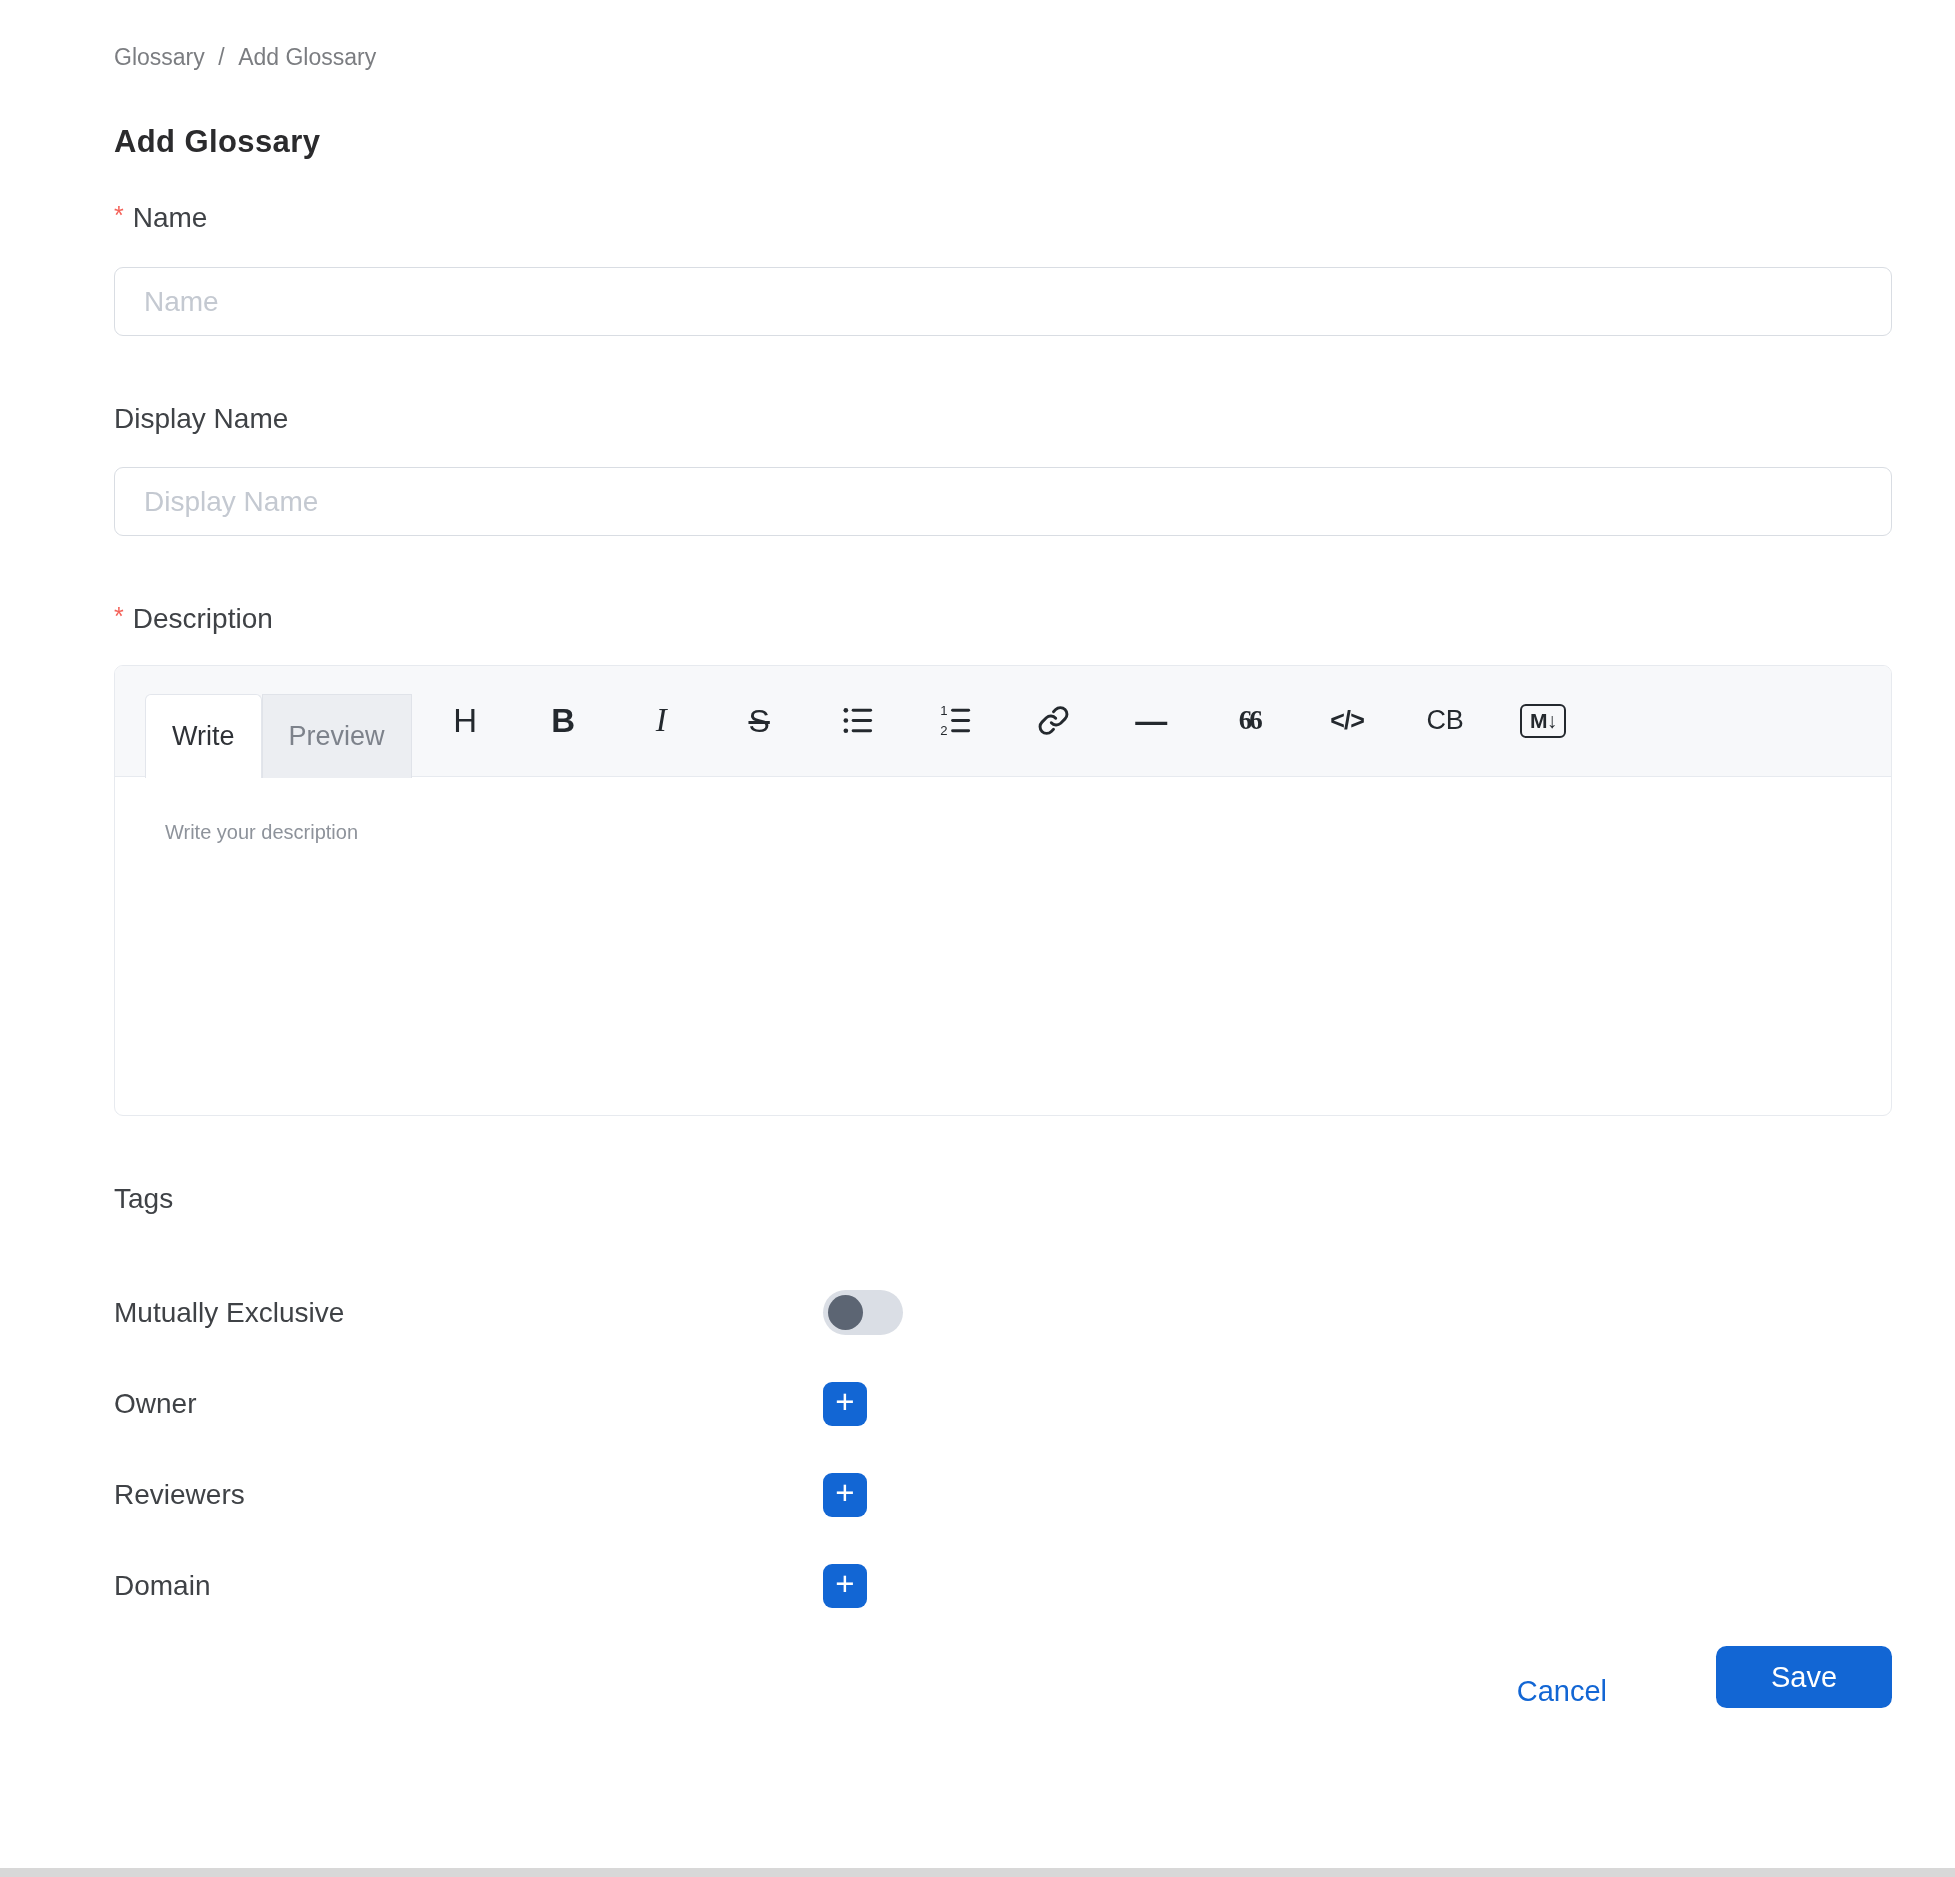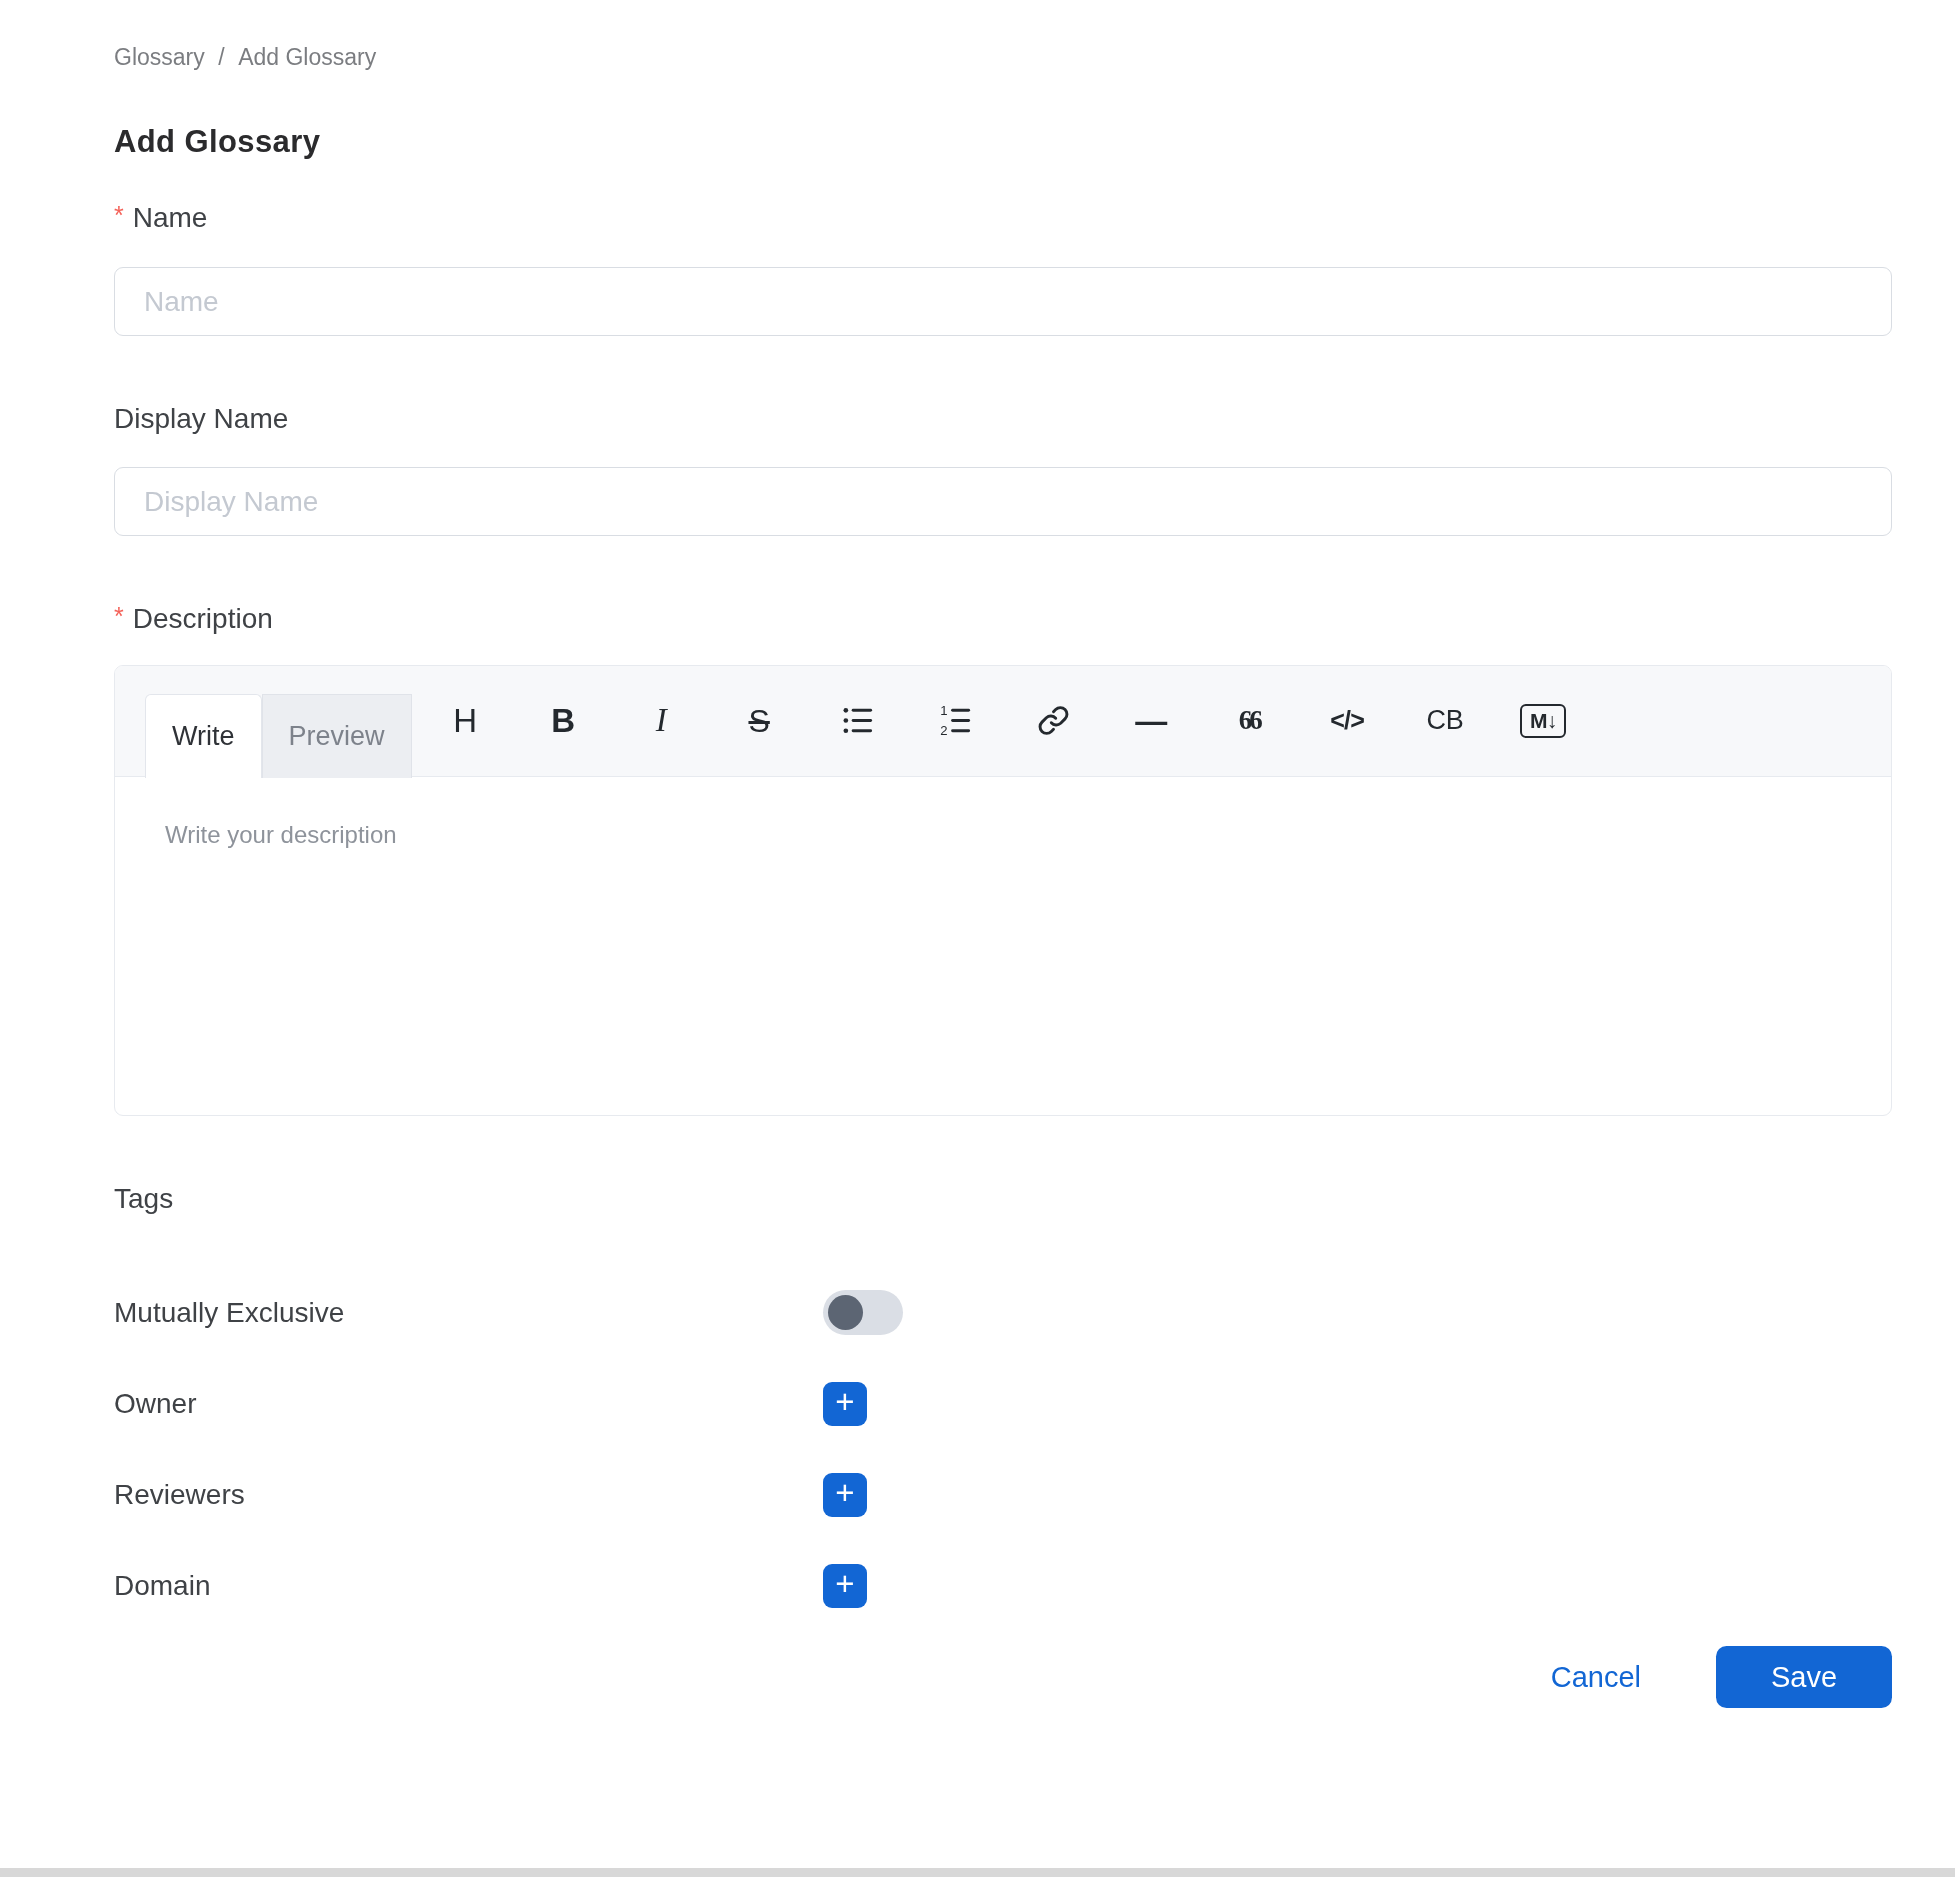--- a/index.html
+++ b/index.html
@@ -55,40 +55,40 @@
   .g-h { font-size: 33px; font-weight: 500; }
   .g-b { font-size: 33px; font-weight: 800; }
   .g-i { font-size: 33px; font-style: italic; font-family: "Liberation Serif", serif; }
   .g-s { font-size: 32px; font-weight: 500; text-decoration: line-through; }
   .g-hr { font-size: 32px; font-weight: 700; }
   .g-quote { font-size: 27px; font-weight: 700; letter-spacing: -3px; font-family: "Liberation Serif", serif; }
   .g-code { font-size: 25px; font-weight: 600; letter-spacing: -0.8px; }
   .g-cb { font-size: 27px; font-weight: 500; }
   .g-md { display: inline-flex; align-items: center; justify-content: center; border: 2.3px solid #24292e; border-radius: 6px; padding: 4.5px 7.5px; font-size: 21px; font-weight: 700; letter-spacing: -0.8px; }
   .editor-body { height: 338px; padding: 44px 50px; cursor: text; }
-  .editor-placeholder { font-size: 24px; color: #8e939b; }
+  .editor-placeholder { font-size: 20px; color: #8e939b; }
 
   
   .control-row { display: flex; align-items: center; margin-top: 47px; }
   .control-row.toggle-row { margin-top: 75px; }
   .row-label { width: 709px; font-size: 28px; font-weight: 500; color: #3f4246; }
   .toggle {
     position: relative; width: 80px; height: 45px; border-radius: 22.6px;
     background: #dadee5; border: none; cursor: pointer;
   }
   .toggle-knob { position: absolute; left: 5.3px; top: 5.3px; width: 35px; height: 35px; border-radius: 50%; background: #5c6573; }
   .add-btn {
     width: 44px; height: 44px; border: none; border-radius: 9px;
     background: #1266d4; color: #ffffff; font-size: 33px; line-height: 1;
     display: flex; align-items: center; justify-content: center; cursor: pointer;
     font-family: "Liberation Sans", sans-serif; padding-bottom: 4.5px;
   }
 
   
-  .footer { display: flex; justify-content: flex-end; align-items: center; gap: 75px; margin-top: 38px; }
+  .footer { display: flex; justify-content: flex-end; align-items: flex-end; gap: 109px; margin-top: 38px; }
   .cancel-link { background: none; border: none; color: #1266d4; font-size: 29px; cursor: pointer; font-family: "Liberation Sans", sans-serif; }
   .save-button {
     width: 176px; height: 62px; border: none; border-radius: 10.5px;
     background: #1266d4; color: #ffffff; font-size: 29px; cursor: pointer;
     font-family: "Liberation Sans", sans-serif;
   }
 
   .bottom-edge { position: absolute; left: 0; right: 0; bottom: 0; height: 9px; background: #d8d8d8; }
 </style>
 </head>

